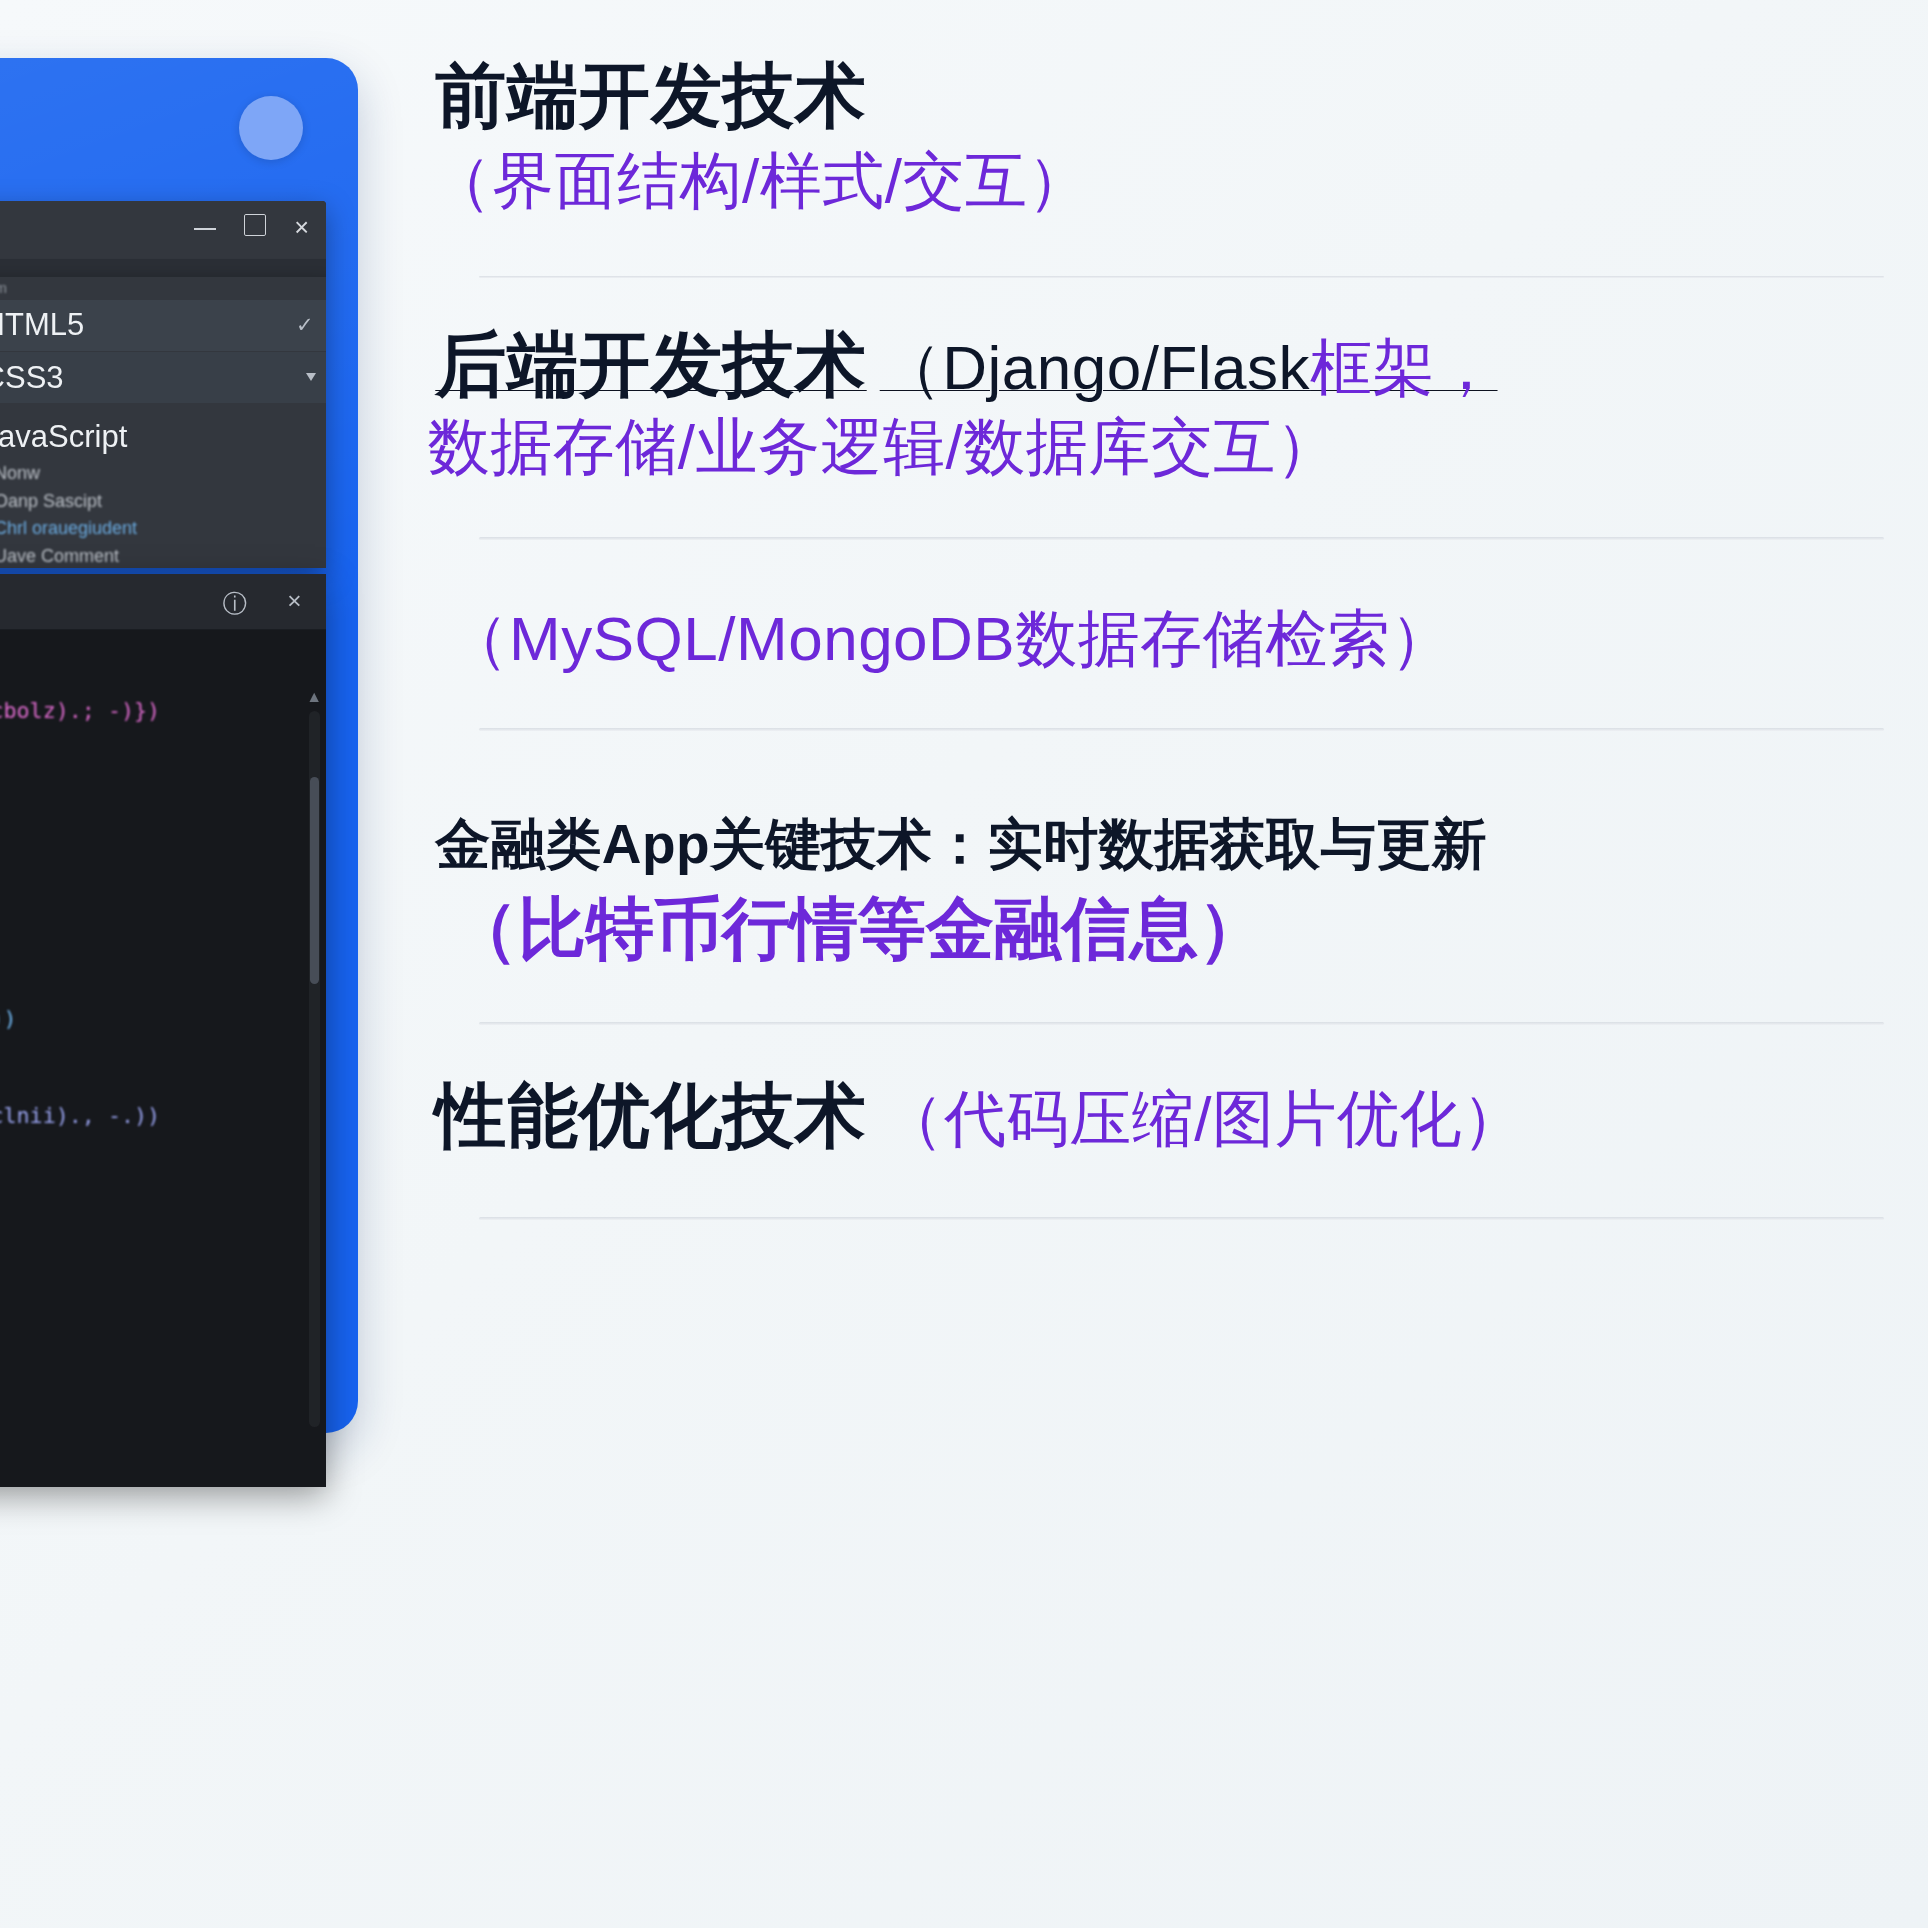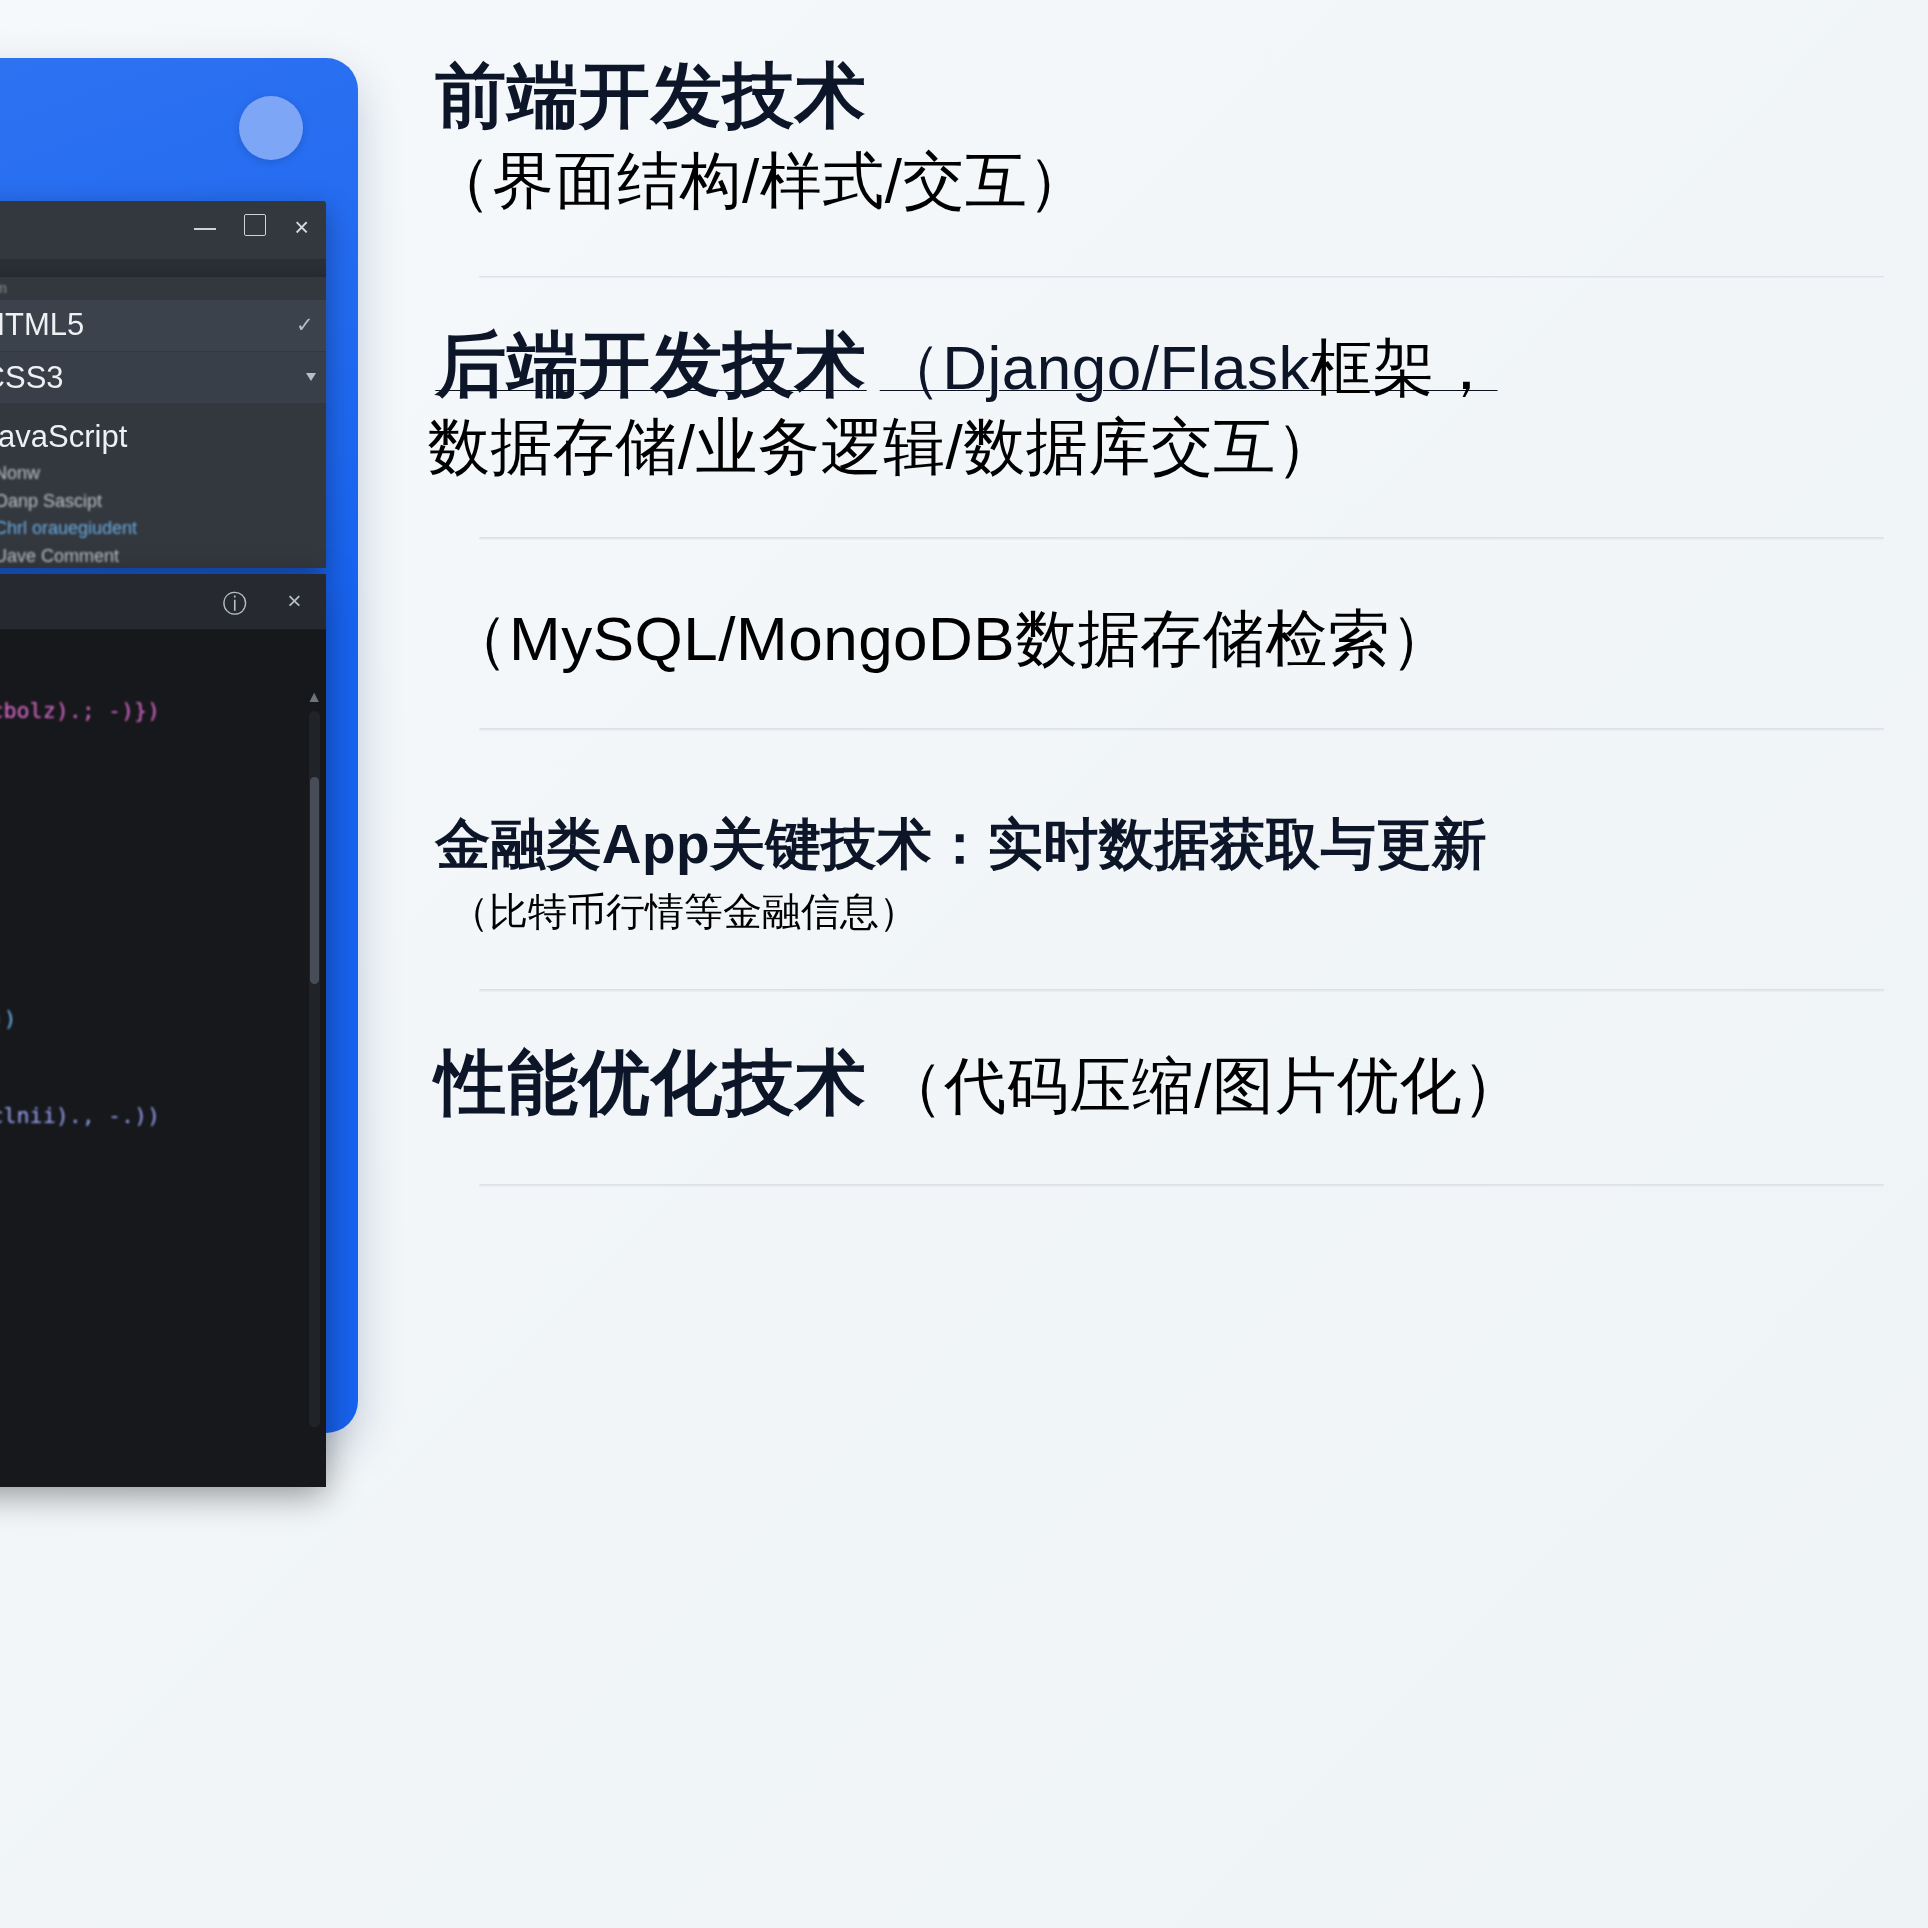--- a/index.html
+++ b/index.html
@@ -169,36 +169,36 @@
   .hr{
     height:2.8px;margin:0 45px 0 55px;
     background:linear-gradient(to bottom,#d9dee4,#eef1f4);
     border-radius:1.9px;
   }
   .ln{
     margin:0;padding:0 38px 0 0;
     color:#0d1220;
     white-space:nowrap;
   }
-  .blue{color:#000000;}
+  .blue{color:#6d28d9;}
   .dark{color:#0d1628;}
 
   
   .h-big{
     font-size:71px;font-weight:700;letter-spacing:0.9px;
     line-height:1.06;
   }
   .sub-big{
     font-size:62px;font-weight:400;line-height:1.12;letter-spacing:0.5px;
   }
   .h-mid{
     font-size:55px;font-weight:700;line-height:1.1;letter-spacing:0.5px;
   }
   .sub-mid{
-    font-size:39px;font-weight:400;line-height:1.14;
+    font-size:68px;font-weight:700;line-height:1.14;
   }
   .h-plain{
     font-size:52px;font-weight:400;line-height:1.25;color:#131b2b;
   }
   .inline-mix{white-space:nowrap;}
 </style>
 </head>
 <body>
 
 <div class="page-bg"></div>

